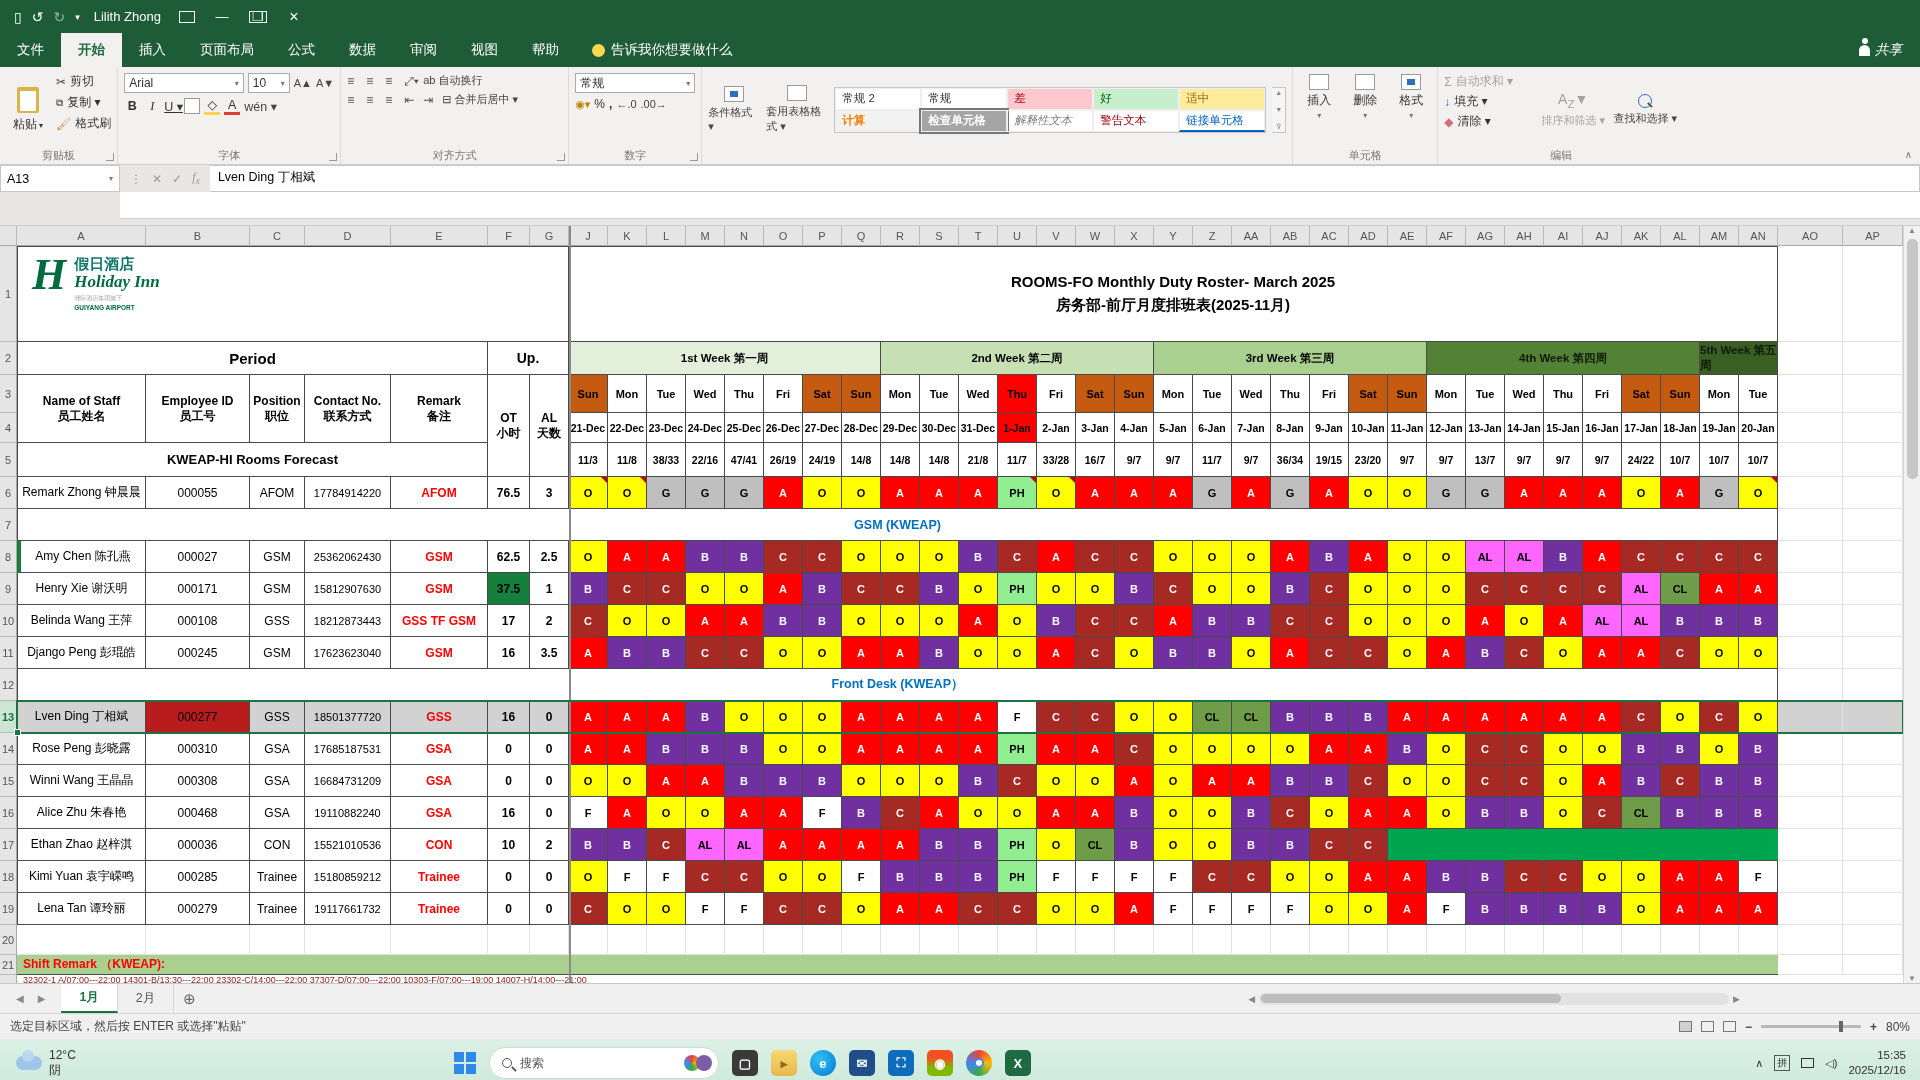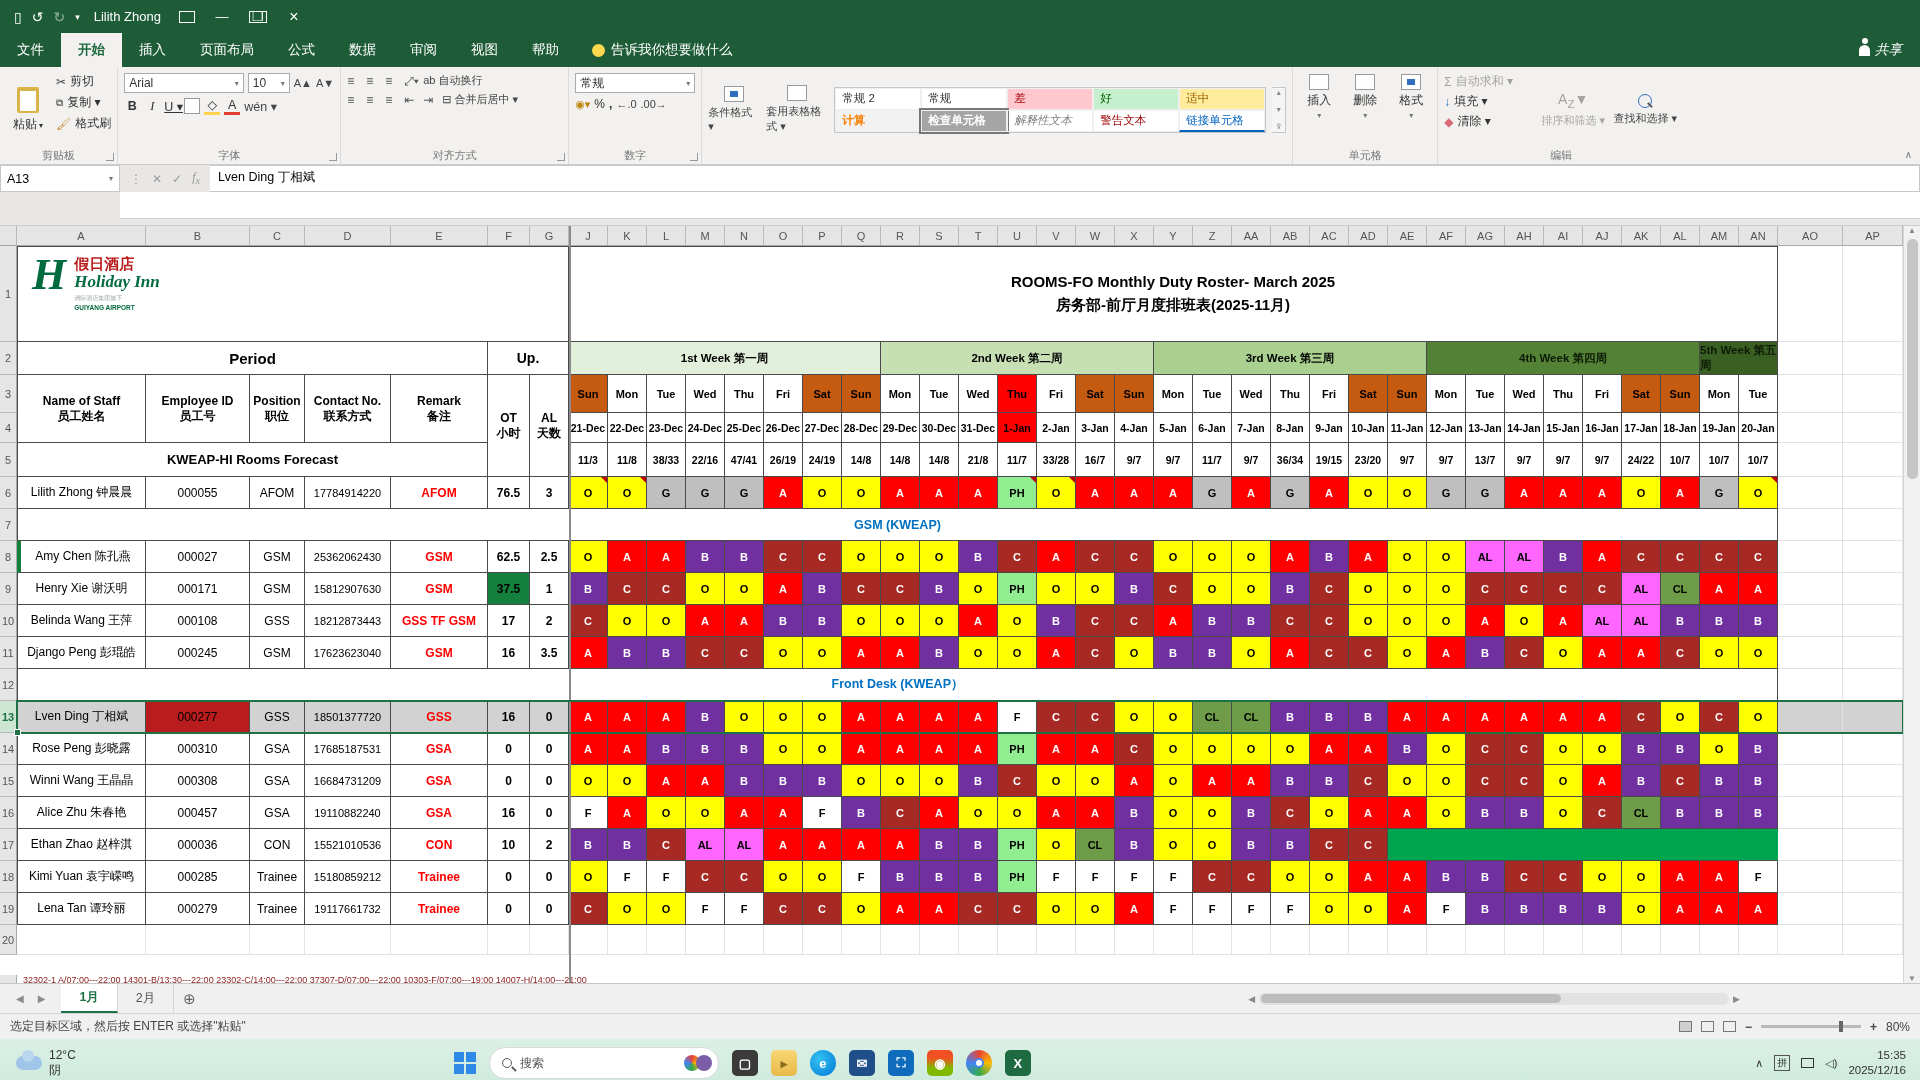--- a/index.html
+++ b/index.html
@@ -367,21 +367,21 @@
       <div class="c hdrcell" style="width:39px;height:20px;">AN</div>
       <div class="c hdrcell" style="width:65px;height:20px;">AO</div>
       <div class="c hdrcell" style="width:60px;height:20px;">AP</div>
     </div>
     <div class="grow" style="top:20px;height:96px;">
       <div class="c rowhdr" style="width:17px;height:96px;">1</div>
       <div class="c tc" style="width:552px;height:96px;justify-content:flex-start;align-items:flex-start;padding:8px 0 0 14px;border-top:1px solid #4a4a4a;border-left:1px solid #4a4a4a;">
   <div style="display:flex;gap:8px;">
     <span style="font-family:'Liberation Serif',serif;font-style:italic;font-weight:bold;font-size:44px;color:#006B3F;line-height:.9;">H</span>
     <div style="line-height:1.15;">
-      <div style="color:#b91c1c;font-weight:bold;font-size:15px;">假日酒店</div>
+      <div style="color:#0f766e;font-weight:bold;font-size:15px;">假日酒店</div>
       <div style="color:#006B3F;font-weight:bold;font-style:italic;font-size:17px;font-family:'Liberation Serif',serif;">Holiday Inn</div>
       <div style="color:#9aa79e;font-size:6px;margin-top:3px;">洲际酒店集团旗下</div>
       <div style="color:#006B3F;font-size:6.5px;font-weight:bold;margin-top:2px;">GUIYANG AIRPORT</div>
     </div>
   </div>
       </div>
       <div class="c tc" style="width:1209px;height:96px;flex-direction:column;gap:6px;border-top:1px solid #4a4a4a;">
   <div style="font-weight:bold;font-size:15px;">ROOMS-FO Monthly Duty Roster- March 2025</div>
   <div style="font-weight:bold;font-size:15px;">房务部-前厅月度排班表(2025-11月)</div>
       </div>
@@ -546,21 +546,21 @@
         <div class="c lite" style="width:65px;height:34px;"></div>
       </div>
       <div style="display:flex;flex-direction:column;">
         <div class="c lite" style="width:60px;height:38px;"></div>
         <div class="c lite" style="width:60px;height:30px;"></div>
         <div class="c lite" style="width:60px;height:34px;"></div>
       </div>
     </div>
     <div class="grow" style="top:251px;height:32px;">
       <div class="c rowhdr" style="width:17px;height:32px;">6</div>
-      <div class="c tc names" style="width:129px;height:32px;background:#fff;border-left:1px solid #4a4a4a;">Lilith Zhong 钟晨晨</div>
+      <div class="c tc names" style="width:129px;height:32px;background:#fff;border-left:1px solid #4a4a4a;">Remark Zhong 钟晨晨</div>
       <div class="c tc names" style="width:104px;height:32px;background:#fff;">000055</div>
       <div class="c tc names" style="width:55px;height:32px;background:#fff;">AFOM</div>
       <div class="c tc names" style="width:86px;height:32px;background:#fff;font-size:11px;">17784914220</div>
       <div class="c tc names redtxt" style="width:97px;height:32px;background:#fff;">AFOM</div>
       <div class="c tc names" style="width:42px;height:32px;background:#fff;font-weight:bold;">76.5</div>
       <div class="c tc names" style="width:39px;height:32px;background:#fff;font-weight:bold;">3</div>
       <div class="c tc shift relc" style="width:39px;height:32px;background:#FFFF00;color:#000000;">O<span class="tri"></span></div>
       <div class="c tc shift relc" style="width:39px;height:32px;background:#FFFF00;color:#000000;">O<span class="tri"></span></div>
       <div class="c tc shift relc" style="width:39px;height:32px;background:#BFBFBF;color:#000000;">G</div>
       <div class="c tc shift relc" style="width:39px;height:32px;background:#BFBFBF;color:#000000;">G</div>
@@ -903,21 +903,21 @@
       <div class="c tc shift relc" style="width:39px;height:32px;background:#7030A0;color:#FFFFFF;">B</div>
       <div class="c tc shift relc" style="width:39px;height:32px;background:#A62A23;color:#FFFFFF;">C</div>
       <div class="c tc shift relc" style="width:39px;height:32px;background:#7030A0;color:#FFFFFF;">B</div>
       <div class="c tc shift relc" style="width:39px;height:32px;background:#7030A0;color:#FFFFFF;">B</div>
       <div class="c lite" style="width:65px;height:32px;"></div>
       <div class="c lite" style="width:60px;height:32px;"></div>
     </div>
     <div class="grow" style="top:571px;height:32px;">
       <div class="c rowhdr" style="width:17px;height:32px;">16</div>
       <div class="c tc names" style="width:129px;height:32px;background:#fff;border-left:1px solid #4a4a4a;">Alice Zhu 朱春艳</div>
-      <div class="c tc names" style="width:104px;height:32px;background:#fff;">000457</div>
+      <div class="c tc names" style="width:104px;height:32px;background:#fff;">000468</div>
       <div class="c tc names" style="width:55px;height:32px;background:#fff;">GSA</div>
       <div class="c tc names" style="width:86px;height:32px;background:#fff;font-size:11px;">19110882240</div>
       <div class="c tc names redtxt" style="width:97px;height:32px;background:#fff;">GSA</div>
       <div class="c tc names" style="width:42px;height:32px;background:#fff;font-weight:bold;">16</div>
       <div class="c tc names" style="width:39px;height:32px;background:#fff;font-weight:bold;">0</div>
       <div class="c tc shift relc" style="width:39px;height:32px;background:#FFFFFF;color:#000000;">F</div>
       <div class="c tc shift relc" style="width:39px;height:32px;background:#FF0000;color:#FFFFFF;">A</div>
       <div class="c tc shift relc" style="width:39px;height:32px;background:#FFFF00;color:#000000;">O</div>
       <div class="c tc shift relc" style="width:39px;height:32px;background:#FFFF00;color:#000000;">O</div>
       <div class="c tc shift relc" style="width:39px;height:32px;background:#FF0000;color:#FFFFFF;">A</div>
@@ -1114,20 +1114,26 @@
       <div class="c lite" style="width:39px;height:30px;"></div>
       <div class="c lite" style="width:39px;height:30px;"></div>
       <div class="c lite" style="width:39px;height:30px;"></div>
       <div class="c lite" style="width:39px;height:30px;"></div>
       <div class="c lite" style="width:39px;height:30px;"></div>
       <div class="c lite" style="width:39px;height:30px;"></div>
       <div class="c lite" style="width:39px;height:30px;"></div>
       <div class="c lite" style="width:39px;height:30px;"></div>
       <div class="c lite" style="width:65px;height:30px;"></div>
       <div class="c lite" style="width:60px;height:30px;"></div>
+    </div>
+    <div class="grow" style="top:729px;height:20px;">
+      <div class="c rowhdr" style="width:17px;height:20px;">21</div>
+      <div class="c" style="width:1761px;height:20px;background:#A9D08E;justify-content:flex-start;padding-left:6px;color:#FF0000;font-weight:bold;font-size:12px;border-bottom:1px solid #4a4a4a;">Shift Remark （KWEAP):</div>
+      <div class="c lite" style="width:65px;height:20px;"></div>
+      <div class="c lite" style="width:60px;height:20px;"></div>
     </div>
     <div class="grow" style="top:749px;height:10px;">
       <div class="c rowhdr" style="width:17px;height:10px;"></div>
       <div class="c" style="width:1761px;height:10px;justify-content:flex-start;padding-left:6px;font-size:9px;color:#8a1b1b;white-space:nowrap;">32302-1 A/07:00---22:00    14301-B/13:30---22:00    23302-C/14:00---22:00    37307-D/07:00---22:00    10303-F/07:00---19:00    14007-H/14:00---21:00</div>
     </div>
     <div id="freeze"></div>
     <div id="selrow" style="left:16px;top:474px;width:1888px;height:34px;"></div>
     <div id="selhandle" style="left:14px;top:503px;"></div>
     <div id="vscroll">
       <span>▲</span>

